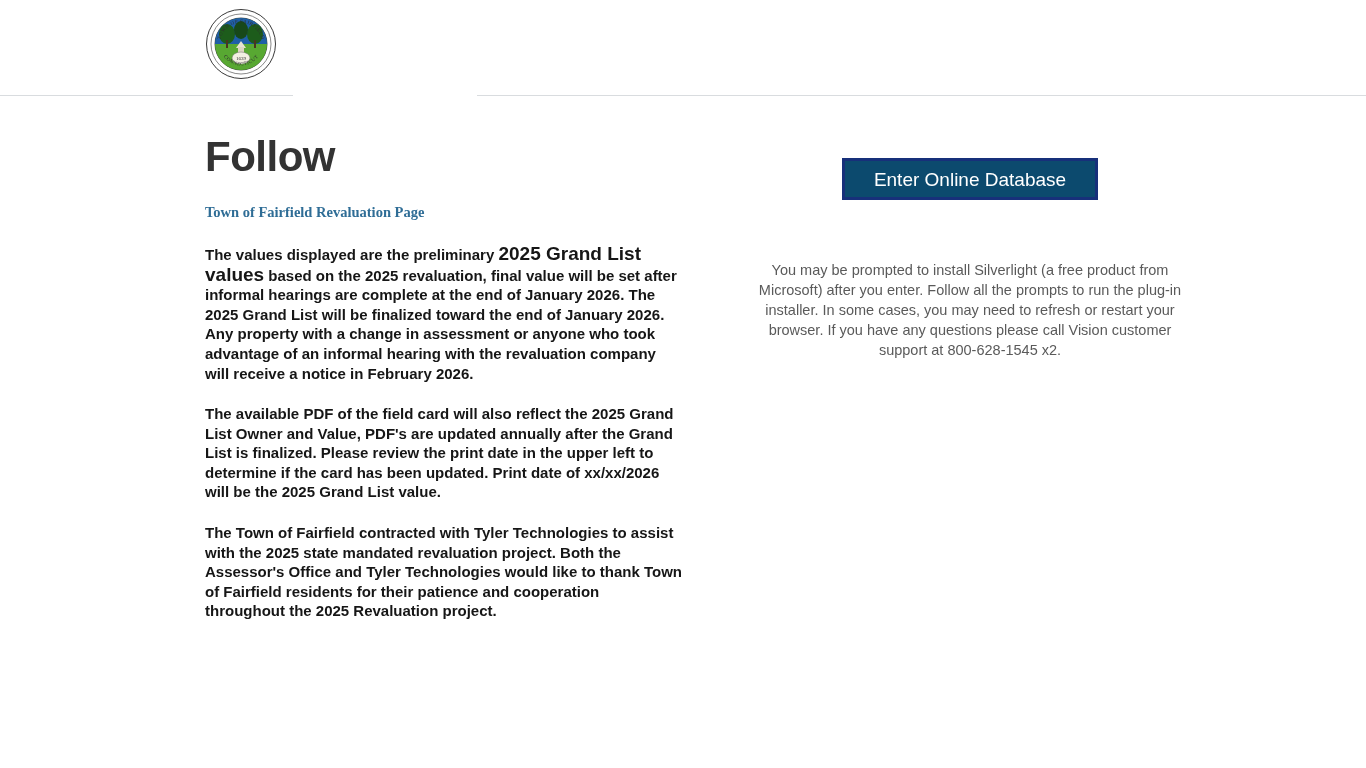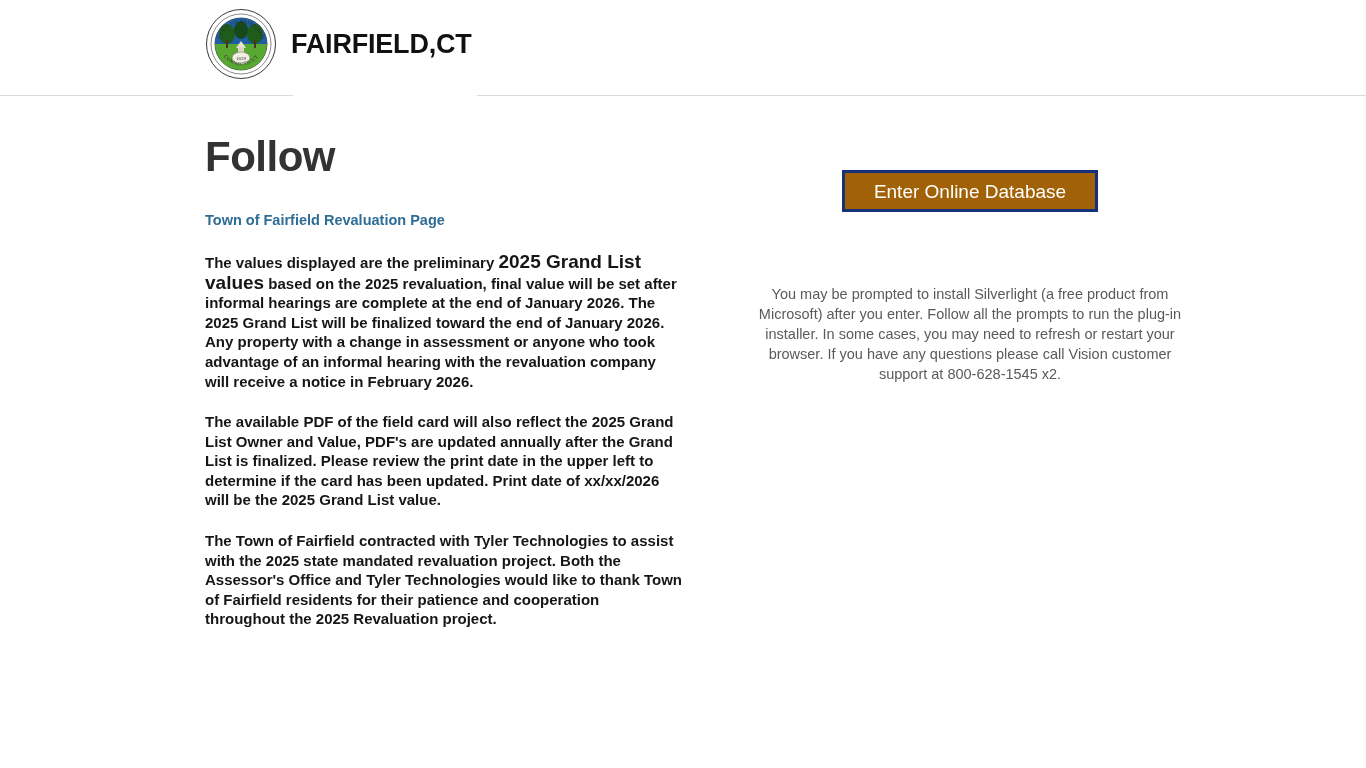--- a/index.html
+++ b/index.html
@@ -112,50 +112,51 @@
   h1.welcome {
     margin: 0;
     font-size: 42px;
     font-weight: bold;
     color: #333333;
     letter-spacing: -0.5px;
     line-height: 1.05;
   }
   .revaluation-link {
     display: block;
-    margin-top: 32px;
+    margin-top: 24px;
     font-size: 14.5px;
     font-weight: bold;
     color: #2f6d96;
     text-decoration: none;
     line-height: 1.3;
+    font-family: Liberation Serif, serif;
   }
 
   .body-p {
     margin: 0;
     padding-top: 22px;
     font-size: 15px;
     font-weight: bold;
     color: #161616;
     line-height: 19.6px;
   }
   .body-p.tight { padding-top: 21px; }
   .big-inline {
     font-size: 19px;
     font-weight: bold;
   }
   .u { text-decoration: underline; }
 
   
   .enter-btn {
     display: block;
-    margin: 12px auto;
+    margin: 0 auto;
     width: 256px;
     height: 42px;
-    background: #a16207;
+    background: #0c4a6e;
     border: 3px solid #17307a;
     color: #ffffff;
     font-family: "Liberation Sans", sans-serif;
     font-size: 19px;
     line-height: 1;
     text-align: center;
     cursor: pointer;
     padding: 0;
   }
   .silverlight-note {
@@ -196,21 +197,20 @@
           <path id="sealTop" d="M36 36 m-21 0 a21 21 0 0 1 42 0" fill="none"></path>
           <path id="sealBot" d="M36 36 m-21.5 0 a21.5 21.5 0 0 0 43 0" fill="none"></path>
           <text font-size="5.1" fill="#2f2f2f" font-family="Liberation Serif, serif" letter-spacing="0.4">
             <textPath href="#sealTop" startOffset="50%" text-anchor="middle">TOWN OF FAIRFIELD</textPath>
           </text>
           <text font-size="5.1" fill="#2f2f2f" font-family="Liberation Serif, serif" letter-spacing="0.4">
             <textPath href="#sealBot" startOffset="50%" text-anchor="middle">CONNECTICUT</textPath>
           </text>
         </svg>
       </div>
-      <div class="town-title">FAIRFIELD,CT</div>
     </div>
 
 
     <div class="divider-left"></div>
     <div class="divider-right"></div>
   </div>
 </div>
 
 <div class="main">
 

